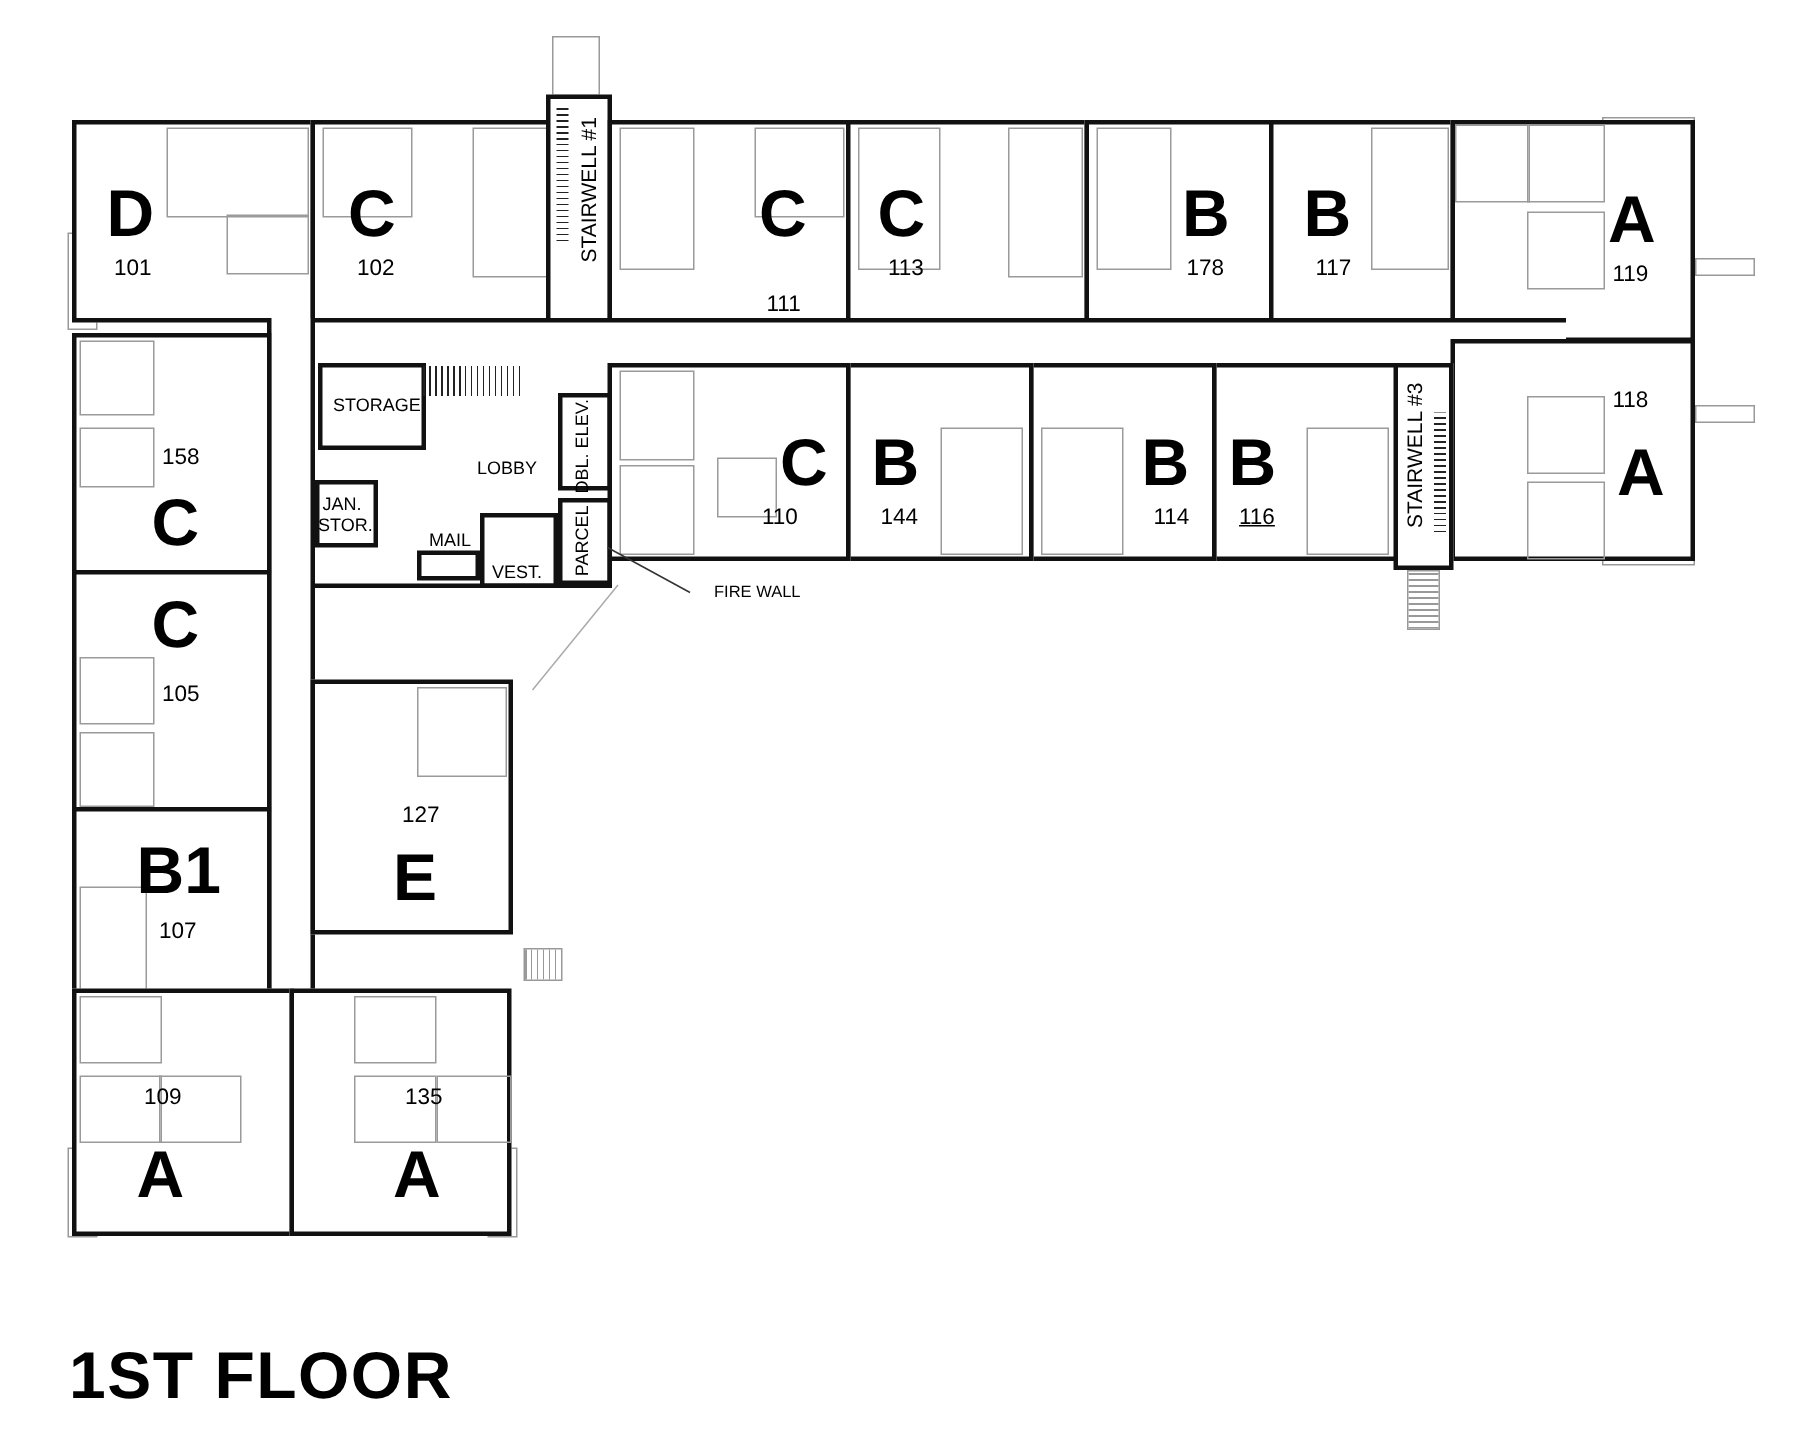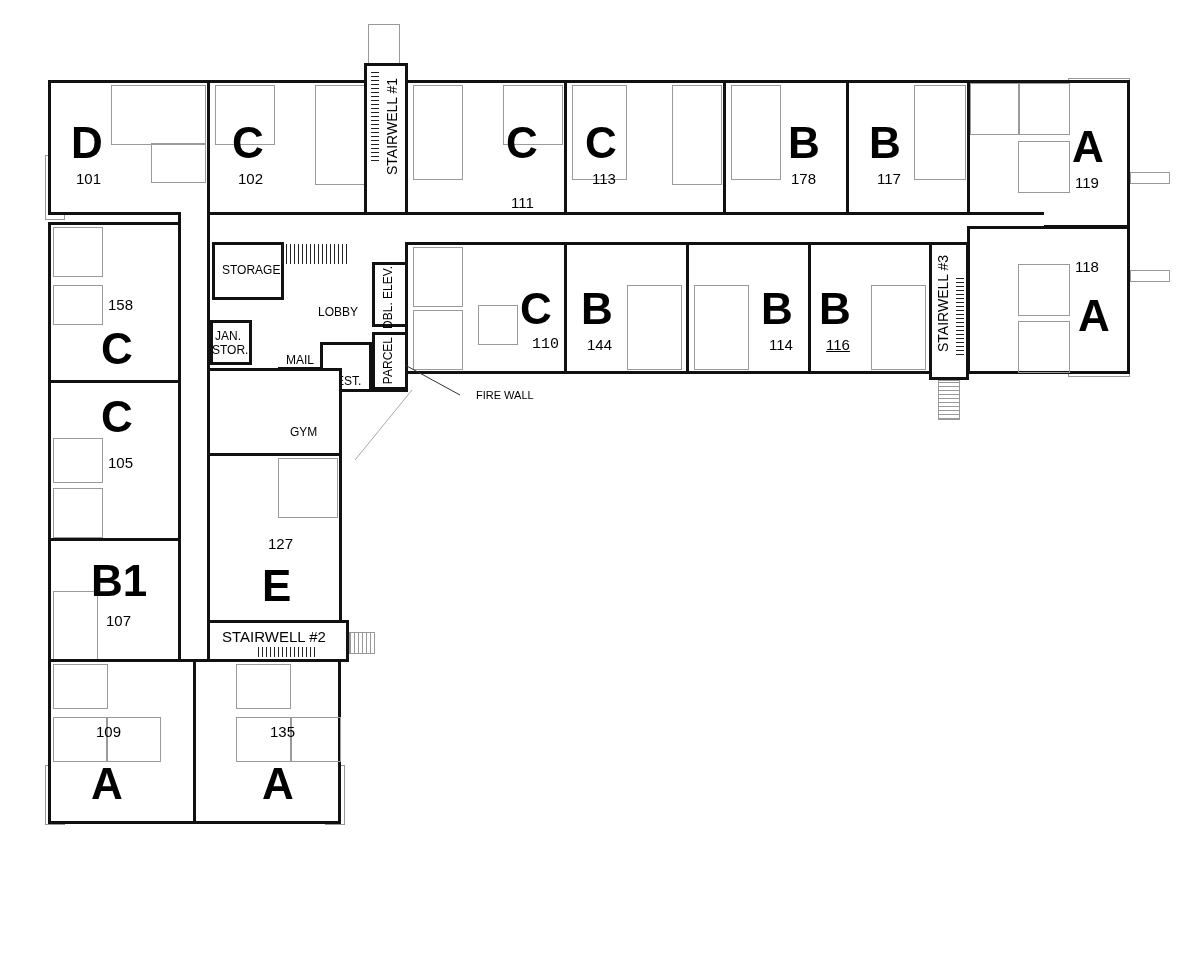--- a/index.html
+++ b/index.html
@@ -102,42 +102,39 @@
   <div class="unit" style="left:564px;top:242px;width:125px;height:132px;">
     <div class="inner" style="left:60px;top:40px;width:55px;height:85px;"></div>
     <span class="type" style="left:14px;top:42px;">B</span>
     <span class="num" style="left:20px;top:92px;">144</span>
   </div>
   <div class="unit" style="left:405px;top:242px;width:162px;height:132px;">
     <div class="inner" style="left:5px;top:2px;width:50px;height:60px;"></div>
     <div class="inner" style="left:5px;top:65px;width:50px;height:60px;"></div>
     <div class="inner" style="left:70px;top:60px;width:40px;height:40px;"></div>
     <span class="type" style="left:112px;top:42px;">C</span>
-    <span class="num" style="left:124px;top:92px;font-family:Liberation Mono, monospace;">110</span>
+    <span class="num" style="left:100px;top:92px;">110</span>
   </div>
 
   <div class="unit" style="left:207px;top:242px;width:201px;height:150px;border-top:none;">
     <div class="inner" style="left:2px;top:0px;width:72px;height:58px;border:3px solid #111;"></div>
     <div class="stairs" style="left:72px;top:2px;width:65px;height:20px;"></div>
     <div class="inner" style="left:0px;top:78px;width:42px;height:45px;border:3px solid #111;"></div>
     <div class="inner" style="left:68px;top:125px;width:42px;height:20px;border:3px solid #111;"></div>
     <div class="inner" style="left:162px;top:20px;width:36px;height:65px;border:3px solid #111;"></div>
     <div class="inner" style="left:162px;top:90px;width:36px;height:58px;border:3px solid #111;"></div>
     <div class="inner" style="left:110px;top:100px;width:52px;height:50px;border:3px solid #111;"></div>
     <span class="lbl" style="left:12px;top:22px;">STORAGE</span>
     <span class="lbl" style="left:108px;top:64px;">LOBBY</span>
     <span class="lbl" style="left:5px;top:88px;">JAN.</span>
     <span class="lbl" style="left:2px;top:102px;">STOR.</span>
     <span class="lbl" style="left:76px;top:112px;">MAIL</span>
     <span class="lbl" style="left:118px;top:133px;">VEST.</span>
     <span class="vlbl" style="left:172px;top:24px;font-size:12px;">DBL. ELEV.</span>
     <span class="vlbl" style="left:172px;top:95px;font-size:12px;">PARCEL</span>
-  </div>
-  <div class="unit" style="left:207px;top:368px;width:135px;height:88px;">
-    <span class="lbl" style="left:80px;top:55px;">GYM</span>
   </div>
 
   <svg style="position:absolute;left:400px;top:360px;" width="80" height="40">
     <line x1="5" y1="5" x2="60" y2="35" stroke="#333" stroke-width="1"></line>
   </svg>
   <span class="lbl" style="left:476px;top:390px;font-size:11px;">FIRE WALL</span>
   <svg style="position:absolute;left:340px;top:385px;" width="80" height="80">
     <line x1="72" y1="5" x2="15" y2="75" stroke="#aaa" stroke-width="1"></line>
   </svg>
 
@@ -166,27 +163,24 @@
     <div class="inner" style="left:55px;top:55px;width:55px;height:45px;"></div>
     <span class="type" style="left:40px;top:100px;">A</span>
     <span class="num" style="left:45px;top:62px;">109</span>
   </div>
 
   <div class="unit" style="left:207px;top:453px;width:135px;height:170px;">
     <div class="inner" style="left:68px;top:2px;width:60px;height:60px;"></div>
     <span class="type" style="left:52px;top:108px;">E</span>
     <span class="num" style="left:58px;top:80px;">127</span>
   </div>
-  <div class="unit" style="left:207px;top:620px;width:142px;height:42px;">
-    <div class="stairs" style="left:48px;top:24px;width:60px;height:10px;"></div>
-    <span class="lbl" style="left:12px;top:6px;font-size:15px;">STAIRWELL #2</span>
-  </div>
   <div class="ext" style="left:349px;top:632px;width:26px;height:22px;background:repeating-linear-gradient(90deg,#999 0 1px,transparent 1px 4px);"></div>
   <div class="ext" style="left:938px;top:380px;width:22px;height:40px;background:repeating-linear-gradient(0deg,#999 0 1px,transparent 1px 4px);"></div>
   <div class="unit" style="left:193px;top:659px;width:148px;height:165px;">
     <div class="inner" style="left:40px;top:2px;width:55px;height:45px;"></div>
     <div class="inner" style="left:40px;top:55px;width:55px;height:45px;"></div>
     <div class="inner" style="left:95px;top:55px;width:50px;height:45px;"></div>
     <span class="type" style="left:66px;top:100px;">A</span>
     <span class="num" style="left:74px;top:62px;">135</span>
   </div>
 
+  <span class="title">1ST FLOOR</span>
 </div>
 
 </body></html>

